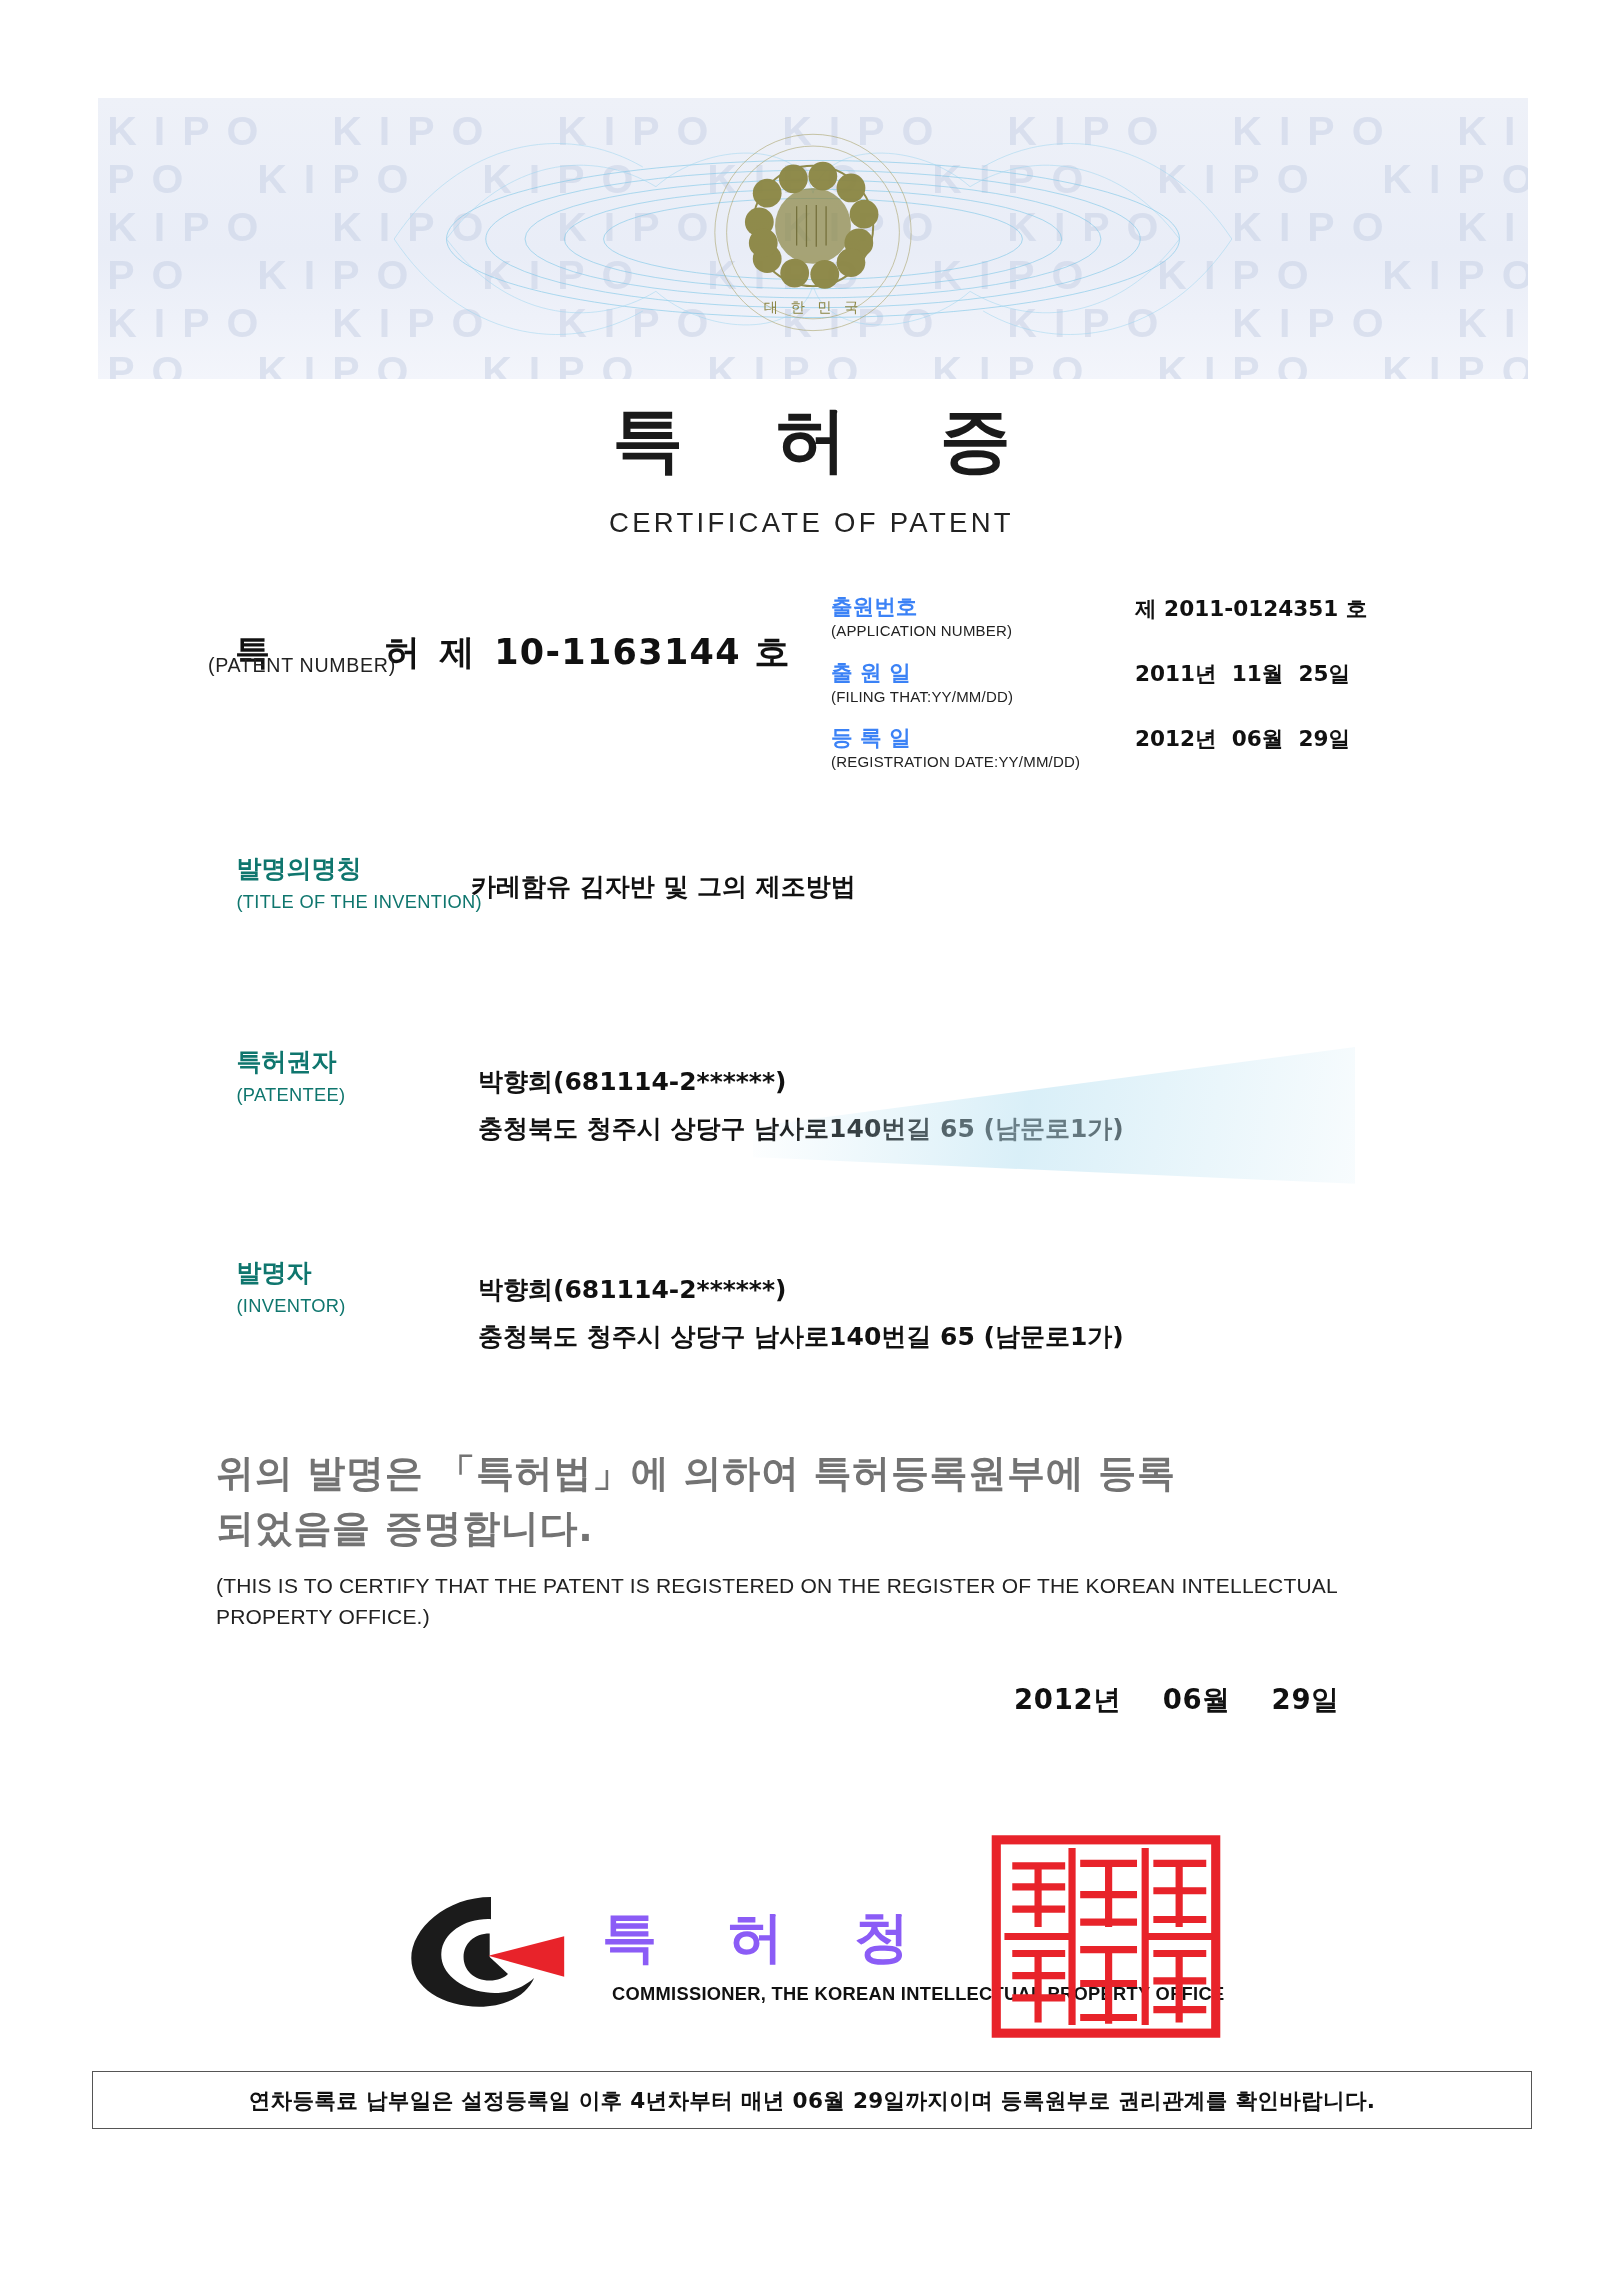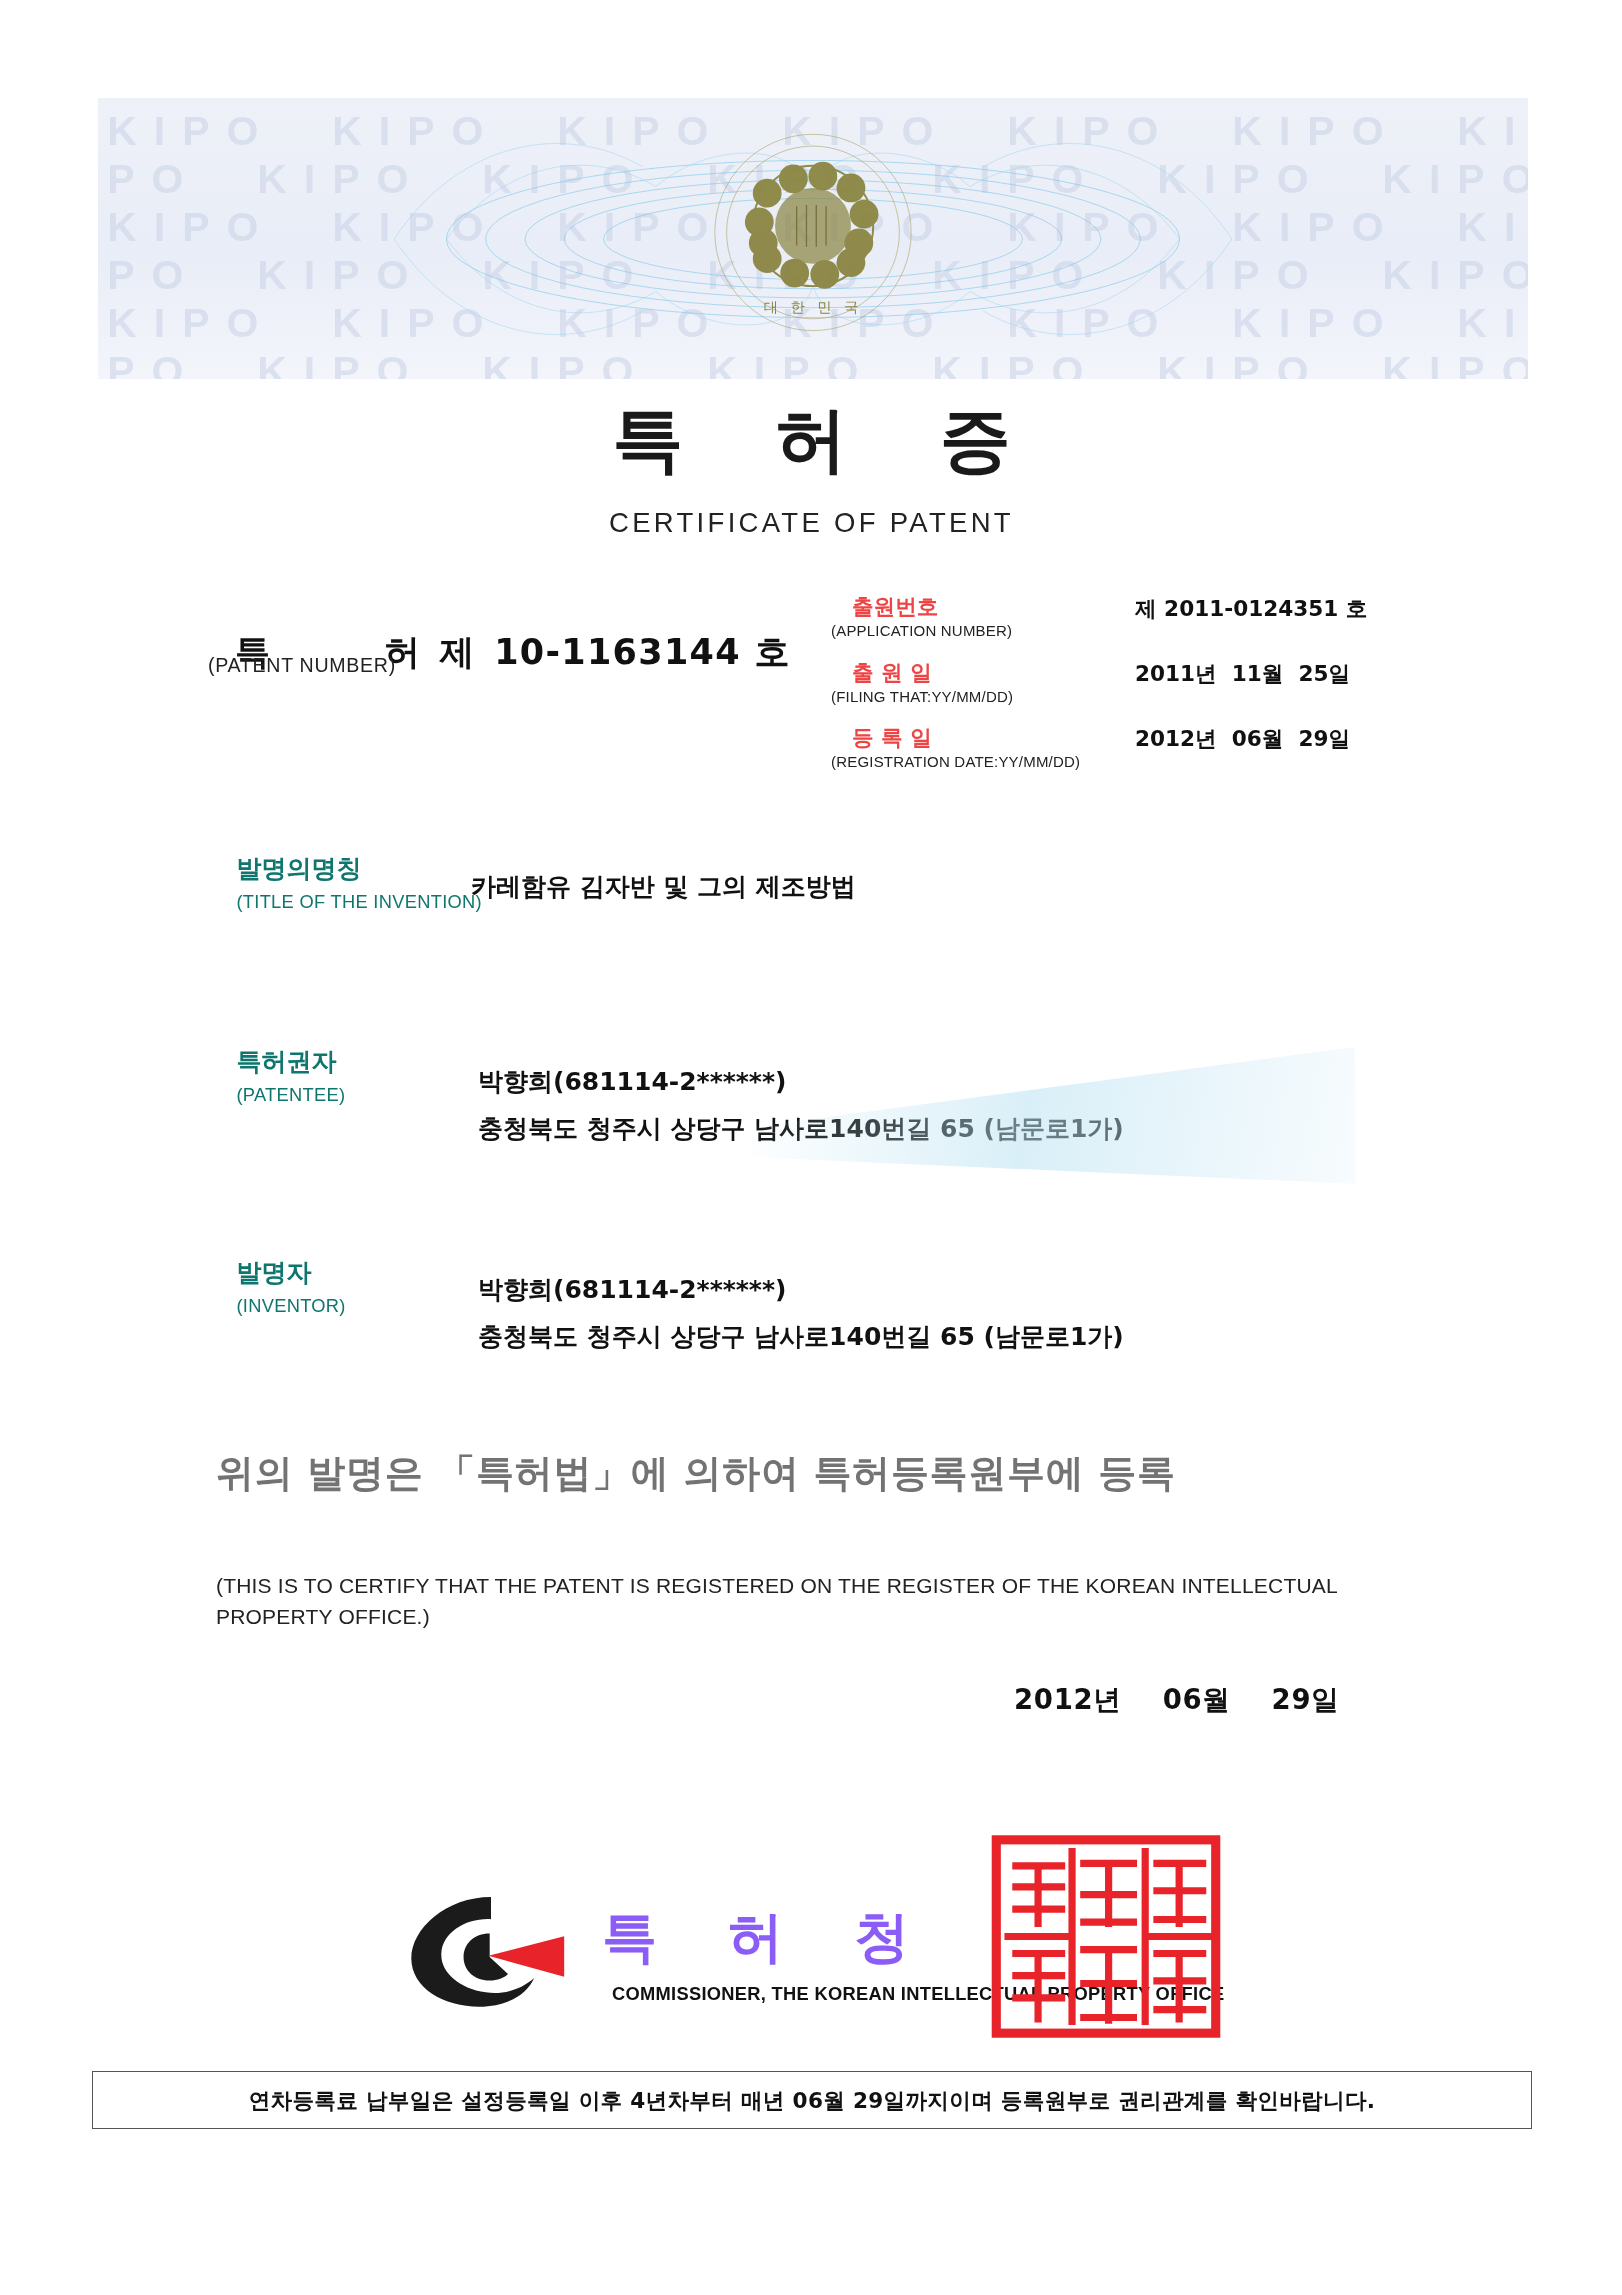--- a/index.html
+++ b/index.html
@@ -95,23 +95,22 @@
     letter-spacing: 0.7px;
     color: #222;
   }
 
   
   .meta-row { position: absolute; }
   .meta-ko {
     font-family: "DejaVu Sans", sans-serif;
     font-weight: bold;
     font-size: 21.6px;
-    color: #ef4444;
-    white-space: pre;
-    margin-left: 21px;
+    color: #3b82f6;
+    white-space: pre;
   }
   .meta-en {
     font-size: 15px;
     color: #222;
     letter-spacing: 0.2px;
     margin-top: 1.3px;
     white-space: pre;
   }
   .meta-val {
     position: absolute;
@@ -356,20 +355,21 @@
 
 <div class="field-label" style="left:219px; top:1227px;">
   <span>발명자</span>
   <span class="en">(INVENTOR)</span>
 </div>
 <div class="field-value" style="left:478px; top:1273px;">박향희(681114-2******)</div>
 <div class="field-value" style="left:478px; top:1320px;">충청북도 청주시 상당구 남사로140번길 65 (남문로1가)</div>
 
 <div class="certify-ko">
   <div>위의 발명은 「특허법」에 의하여 특허등록원부에 등록</div>
+  <div>되었음을 증명합니다.</div>
 </div>
 <div class="certify-en">(THIS IS TO CERTIFY THAT THE PATENT IS REGISTERED ON THE REGISTER OF THE KOREAN INTELLECTUAL PROPERTY OFFICE.)</div>
 
 <div class="issue-date">2012년    06월    29일</div>
 
 <svg class="emblem" viewBox="0 0 300 200">
   <path d="M150 18 C 82 18, 28 66, 28 112 C 28 158, 78 186, 132 186 C 176 186, 206 166, 216 142
            C 196 160, 168 168, 142 164 C 100 158, 72 132, 74 104 C 76 72, 112 50, 150 52 Z" fill="#1b1b1b"></path>
   <path d="M148 74 C 124 74, 108 90, 108 110 C 108 130, 124 146, 148 146 C 160 146, 170 142, 176 136 L 148 110 Z" fill="#1b1b1b"></path>
   <path d="M146 108 L 262 78 L 262 140 Z" fill="#e8232a"></path>

